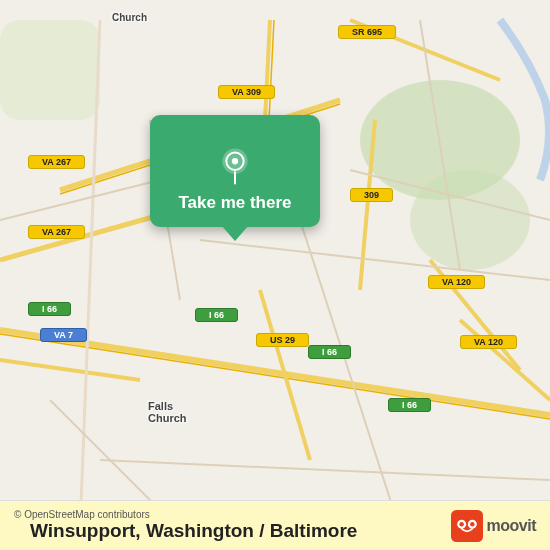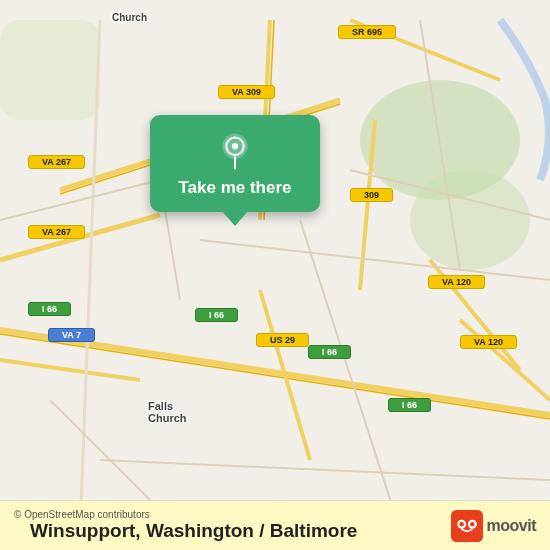--- a/index.html
+++ b/index.html
@@ -35,21 +35,21 @@
     }
 
     
     .map-popup {
       position: absolute;
       top: 115px;
       left: 150px;
       width: 170px;
       background: #3aaa6e;
       border-radius: 10px;
-      padding: 17px 16px 14px 16px;
+      padding: 32px 16px 14px 16px;
       display: flex;
       flex-direction: column;
       align-items: center;
       box-shadow: 0 4px 12px rgba(0,0,0,0.3);
       z-index: 10;
     }
 
     .map-popup::after {
       content: '';
       position: absolute;
@@ -209,21 +209,21 @@
     <path d="M 500 0 Q 530 40 545 80 Q 555 120 540 160" stroke="#a8c8e8" stroke-width="8" fill="none" opacity="0.7"></path>
   </svg>
 
   <div class="road-badge" style="left:28px;top:155px">VA 267</div>
   <div class="road-badge" style="left:28px;top:225px">VA 267</div>
   <div class="road-badge" style="left:218px;top:85px">VA 309</div>
   <div class="road-badge" style="left:350px;top:188px">309</div>
   <div class="road-badge" style="left:338px;top:25px">SR 695</div>
   <div class="road-badge" style="left:428px;top:275px">VA 120</div>
   <div class="road-badge" style="left:460px;top:335px">VA 120</div>
-  <div class="road-badge road-badge-blue" style="left:48px;top:328px">VA 7</div>
+  <div class="road-badge road-badge-blue" style="left:40px;top:328px">VA 7</div>
   <div class="road-badge road-badge-green" style="left:28px;top:302px">I 66</div>
   <div class="road-badge road-badge-green" style="left:195px;top:308px">I 66</div>
   <div class="road-badge road-badge-green" style="left:308px;top:345px">I 66</div>
   <div class="road-badge road-badge-green" style="left:388px;top:398px">I 66</div>
   <div class="road-badge" style="left:256px;top:333px">US 29</div>
 
   <div class="map-label" style="left:112px;top:12px">Church</div>
   <div class="map-label" style="left:148px;top:400px;font-size:11px">Falls<br>Church</div>
 
   <div class="map-popup">

